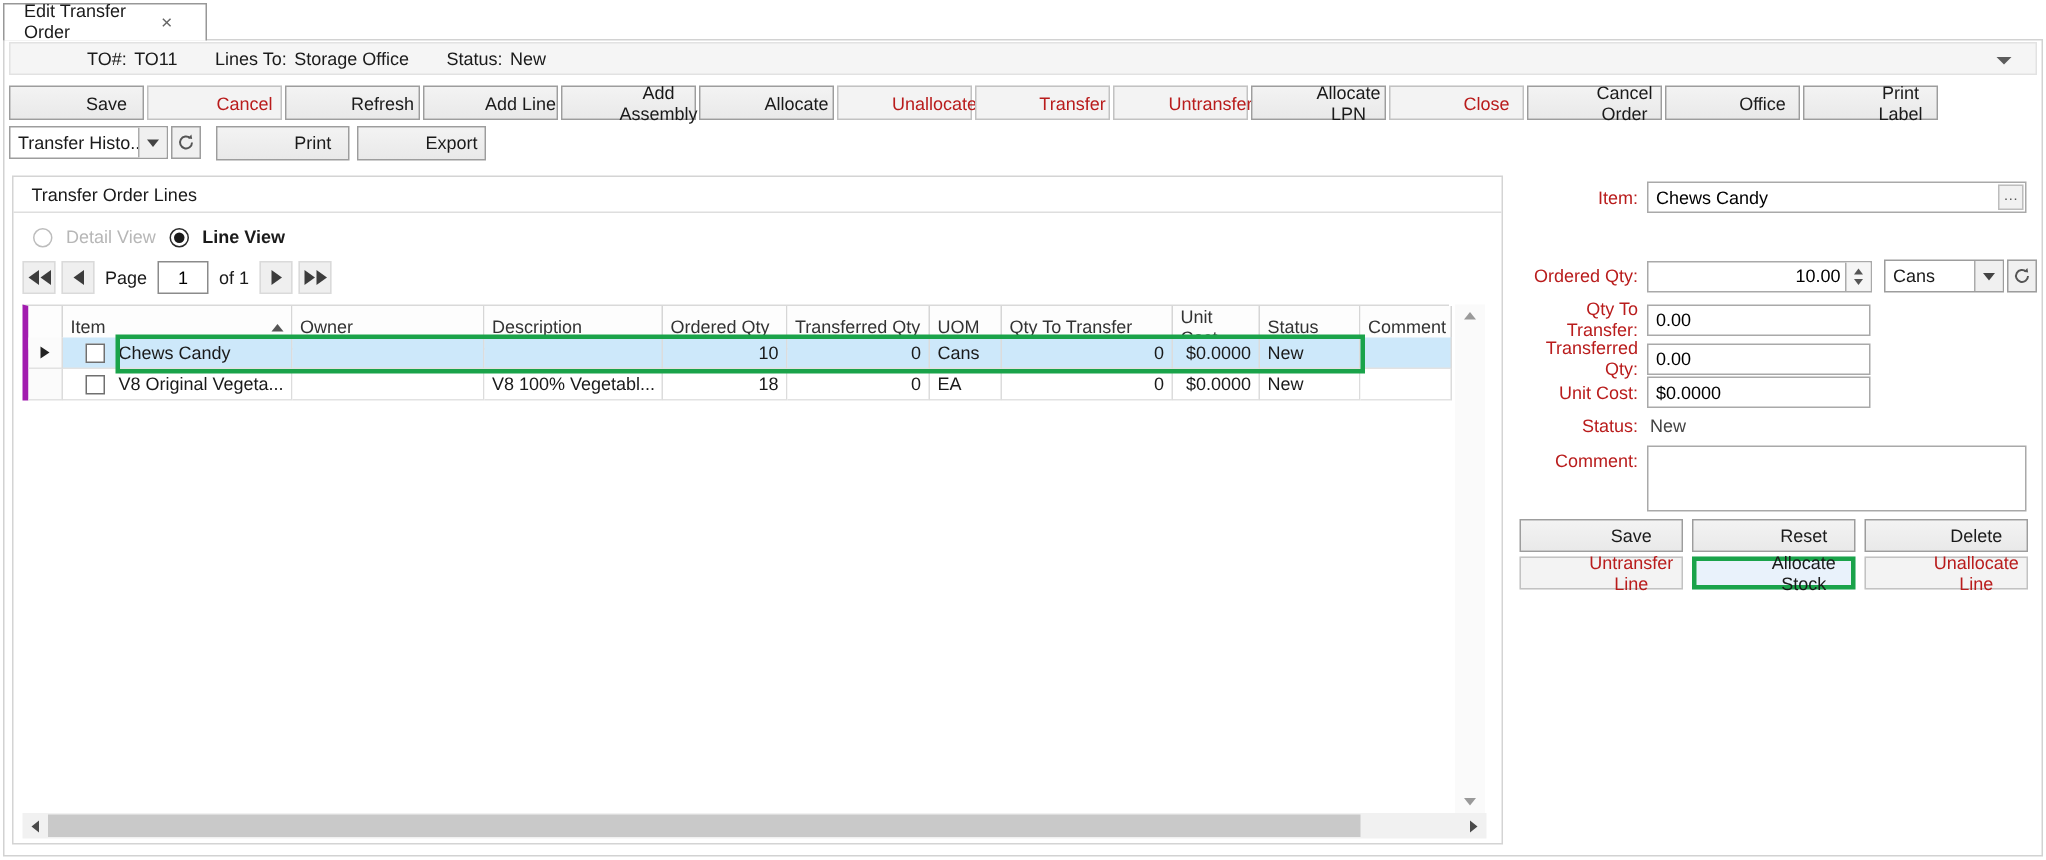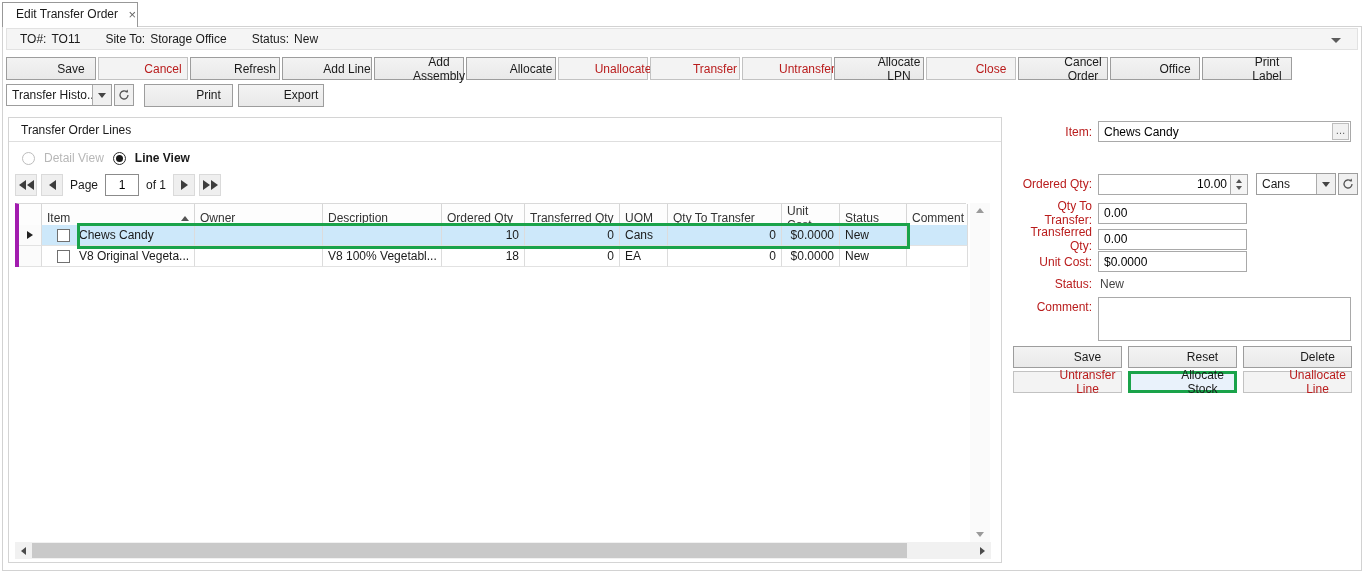--- a/index.html
+++ b/index.html
@@ -1,26 +1,26 @@
 <!DOCTYPE html>
 <html style="--green: #1aa34a; --sel: #cde8fa;"><head>
 <meta charset="utf-8">
 <style>
   * { margin:0; padding:0; box-sizing:border-box; }
   body { font-family:"Liberation Sans", sans-serif; font-size:12px; color:#1a1a1a; background:#fff; }
   .screen { position:relative; width:1364px; height:573px; background:#fff; overflow:hidden; }
 
   
   .frame { position:absolute; top:26px; left:2px; right:2px; bottom:2px; border:1px solid #d2d2d2; background:#fff; }
-  .tab { position:absolute; left:2px; top:2px; width:136px; height:25px; background:#fff; border:1px solid #989898; border-bottom:none; display:flex; align-items:center; padding:0 1px 2px 13px; z-index:3; }
+  .tab { position:absolute; left:2px; top:2px; width:136px; height:25px; background:#fff; border:1px solid #989898; border-bottom:none; display:flex; align-items:center; padding:0 22px 2px 13px; z-index:3; }
   .tab-close { margin-left:auto; color:#666; font-size:13px; line-height:1; cursor:pointer; }
 
   
   .orderbar { position:absolute; top:28px; left:6px; width:1352px; height:22px; background:#f5f5f5; border:1px solid #e2e2e2; display:flex; align-items:center; padding-left:13px; z-index:2; }
-  .hfield { display:flex; gap:5px; }
+  .hfield { display:flex; gap:5px;margin-left:38px; }
   .hfield + .hfield { margin-left:25px; }
   .chev-down { position:absolute; right:16px; top:9px; width:0; height:0; border-left:5px solid transparent; border-right:5px solid transparent; border-top:5px solid #5c5c5c; }
 
   
   .toolbar1 { position:absolute; top:57px; left:6px; display:flex; gap:2px; z-index:2; }
   .tbtn { height:23px; background:linear-gradient(#f3f3f3,#e9e9e9); border:1px solid #9d9d9d; font:inherit; color:#1a1a1a; display:flex; align-items:center; justify-content:center; cursor:default;padding-left:40px; }
   .toolbar1 .tbtn { width:90px; }
   .tbtn.disabled { color:#b91c1c; border-color:#c2c2c2; background:#f3f3f3; }
   .toolbar2 { position:absolute; top:84px; left:6px; height:22px; display:flex; align-items:center; z-index:2; }
   .combo { display:flex; align-items:center; height:22px; border:1px solid #9d9d9d; background:#fff; }
@@ -105,21 +105,21 @@
     <span>Edit Transfer Order</span>
     <span class="tab-close">×</span>
   </div>
 
   <div class="orderbar">
     <span class="hfield">
       <span>TO#:</span>
       <span>TO11</span>
     </span>
     <span class="hfield">
-      <span>Site To:</span>
+      <span>Lines To:</span>
       <span>Storage Office</span>
     </span>
     <span class="hfield">
       <span>Status:</span>
       <span>New</span>
     </span>
     <span class="chev-down"></span>
   </div>
 
   <div class="toolbar1">

